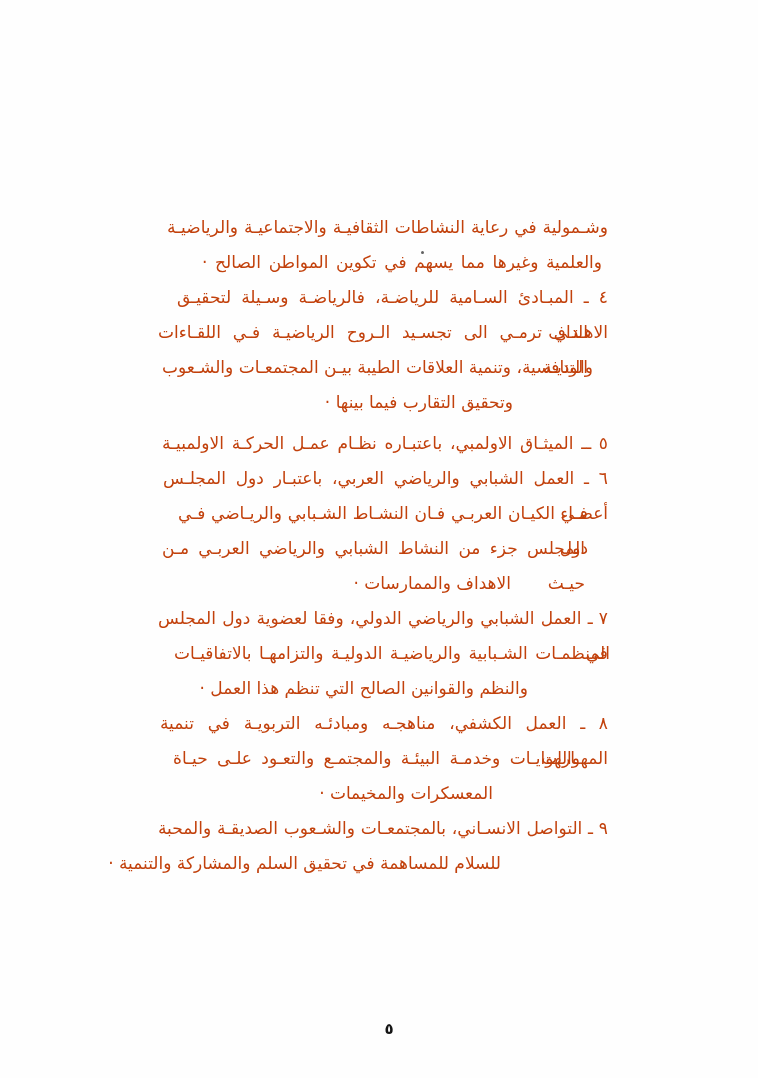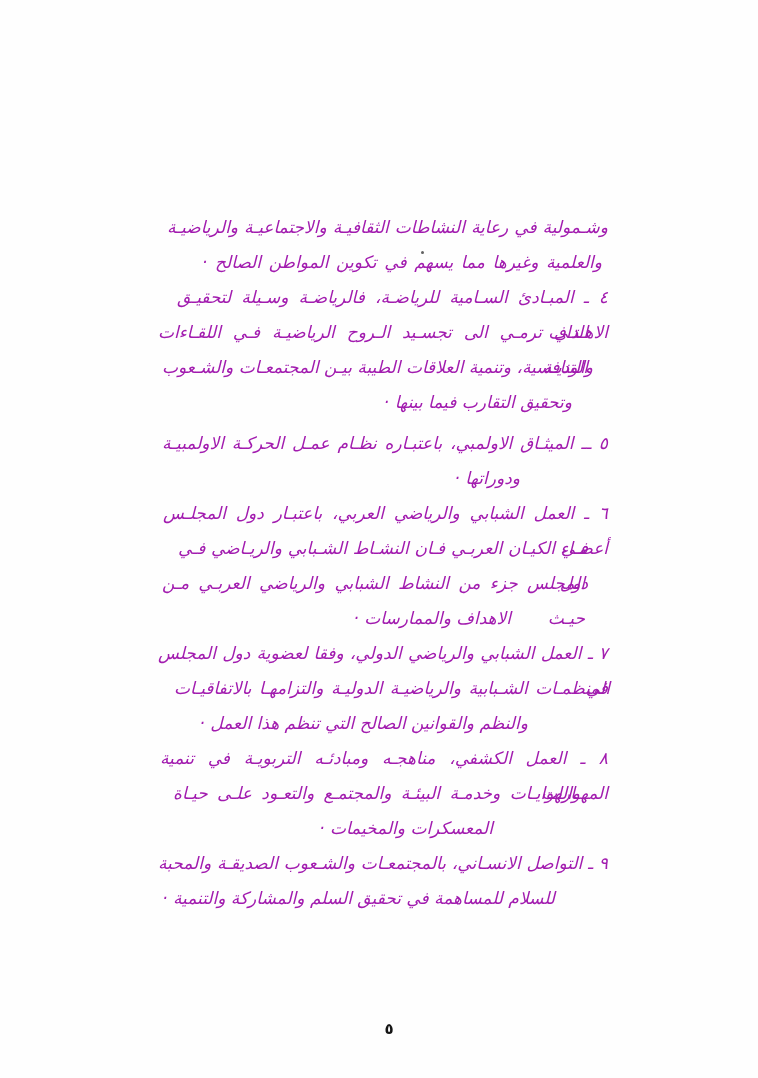--- a/index.html
+++ b/index.html
@@ -17,22 +17,21 @@
   }
   .content {
     position:absolute;
     top:210px; left:150px; width:462px;
     direction:rtl;
   }
   .line {
     height:35px;
     line-height:35px;
     font-size:17px;
-    color:#a21caf;
-    font-style:italic;
+    color:#c2410c;
   }
   
   .jl {
     text-align:justify;
     text-align-last:justify;
   }
   
   .sl {
     text-align:right;
     white-space:nowrap;
@@ -59,34 +58,33 @@
 <body>
 
 <div class="page">
 
   <div class="content">
     <div class="line jl" style="margin-right:4px;  margin-left:17px;">وشـمولية في رعاية النشاطات الثقافيـة والاجتماعيـة والرياضيـة</div>
     <div class="line jl" style="margin-right:10px; margin-left:52px;">والعلمية وغيرها مما يسهم في تكوين المواطن الصالح ·</div>
     <div class="line jl" style="margin-right:4px;  margin-left:27px;">٤ ـ المبـادئ السـامية للرياضـة، فالرياضـة وسـيلة لتحقيـق الاهـداف</div>
     <div class="line jl" style="margin-right:24px; margin-left:8px;">التـي ترمـي الى تجسـيد الـروح الرياضيـة فـي اللقـاءات الوديـة</div>
     <div class="line jl" style="margin-right:19px; margin-left:12px;">والتنافسية، وتنمية العلاقات الطيبة بيـن المجتمعـات والشـعوب</div>
-    <div class="line sl" style="margin-right:40px;">وتحقيق التقارب فيما بينها ·</div>
+    <div class="line sl" style="margin-right:99px;">وتحقيق التقارب فيما بينها ·</div>
     <div class="line jl" style="margin-top:6px; margin-right:4px; margin-left:12px;">٥ ــ الميثـاق الاولمبي، باعتبـاره نظـام عمـل الحركـة الاولمبيـة</div>
-    <div class="line sl" style="margin-right:92px;">ودوراتها ·</div>
     <div class="line jl" style="margin-right:4px;  margin-left:13px;">٦ ـ العمل الشبابي والرياضي العربي، باعتبـار دول المجلـس أعضـاء</div>
     <div class="line jl" style="margin-right:24px; margin-left:28px;">فـي الكيـان العربـي فـان النشـاط الشـبابي والريـاضي فـي دول</div>
     <div class="line jl" style="margin-right:27px; margin-left:12px;">المجلس جزء من النشاط الشبابي والرياضي العربـي مـن حيـث</div>
     <div class="line sl" style="margin-right:101px;">الاهداف والممارسات ·</div>
     <div class="line jl" style="margin-right:4px;  margin-left:8px;">٧ ـ العمل الشبابي والرياضي الدولي، وفقا لعضوية دول المجلس في</div>
     <div class="line jl" style="margin-right:2px;  margin-left:24px;">المنظمـات الشـبابية والرياضيـة الدوليـة والتزامهـا بالاتفاقيـات</div>
     <div class="line sl" style="margin-right:84px;">والنظم والقوانين الصالح التي تنظم هذا العمل ·</div>
     <div class="line jl" style="margin-right:4px;  margin-left:10px;">٨ ـ العمل الكشفي، مناهجـه ومبادئـه التربويـة في تنمية المهـارات</div>
     <div class="line jl" style="margin-right:32px; margin-left:23px;">والهوايـات وخدمـة البيئـة والمجتمـع والتعـود علـى حيـاة</div>
     <div class="line sl" style="margin-right:119px;">المعسكرات والمخيمات ·</div>
     <div class="line jl" style="margin-right:4px;  margin-left:8px;">٩ ـ التواصل الانسـاني، بالمجتمعـات والشـعوب الصديقـة والمحبة</div>
-    <div class="line sl" style="margin-right:57px;">للسلام للمساهمة في تحقيق السلم والمشاركة والتنمية ·</div>
+    <div class="line sl" style="margin-right:111px;">للسلام للمساهمة في تحقيق السلم والمشاركة والتنمية ·</div>
   </div>
 
   <div class="scan-dot"></div>
 
   <div class="pagenum">٥</div>
 
 </div>
 
 </body></html>

